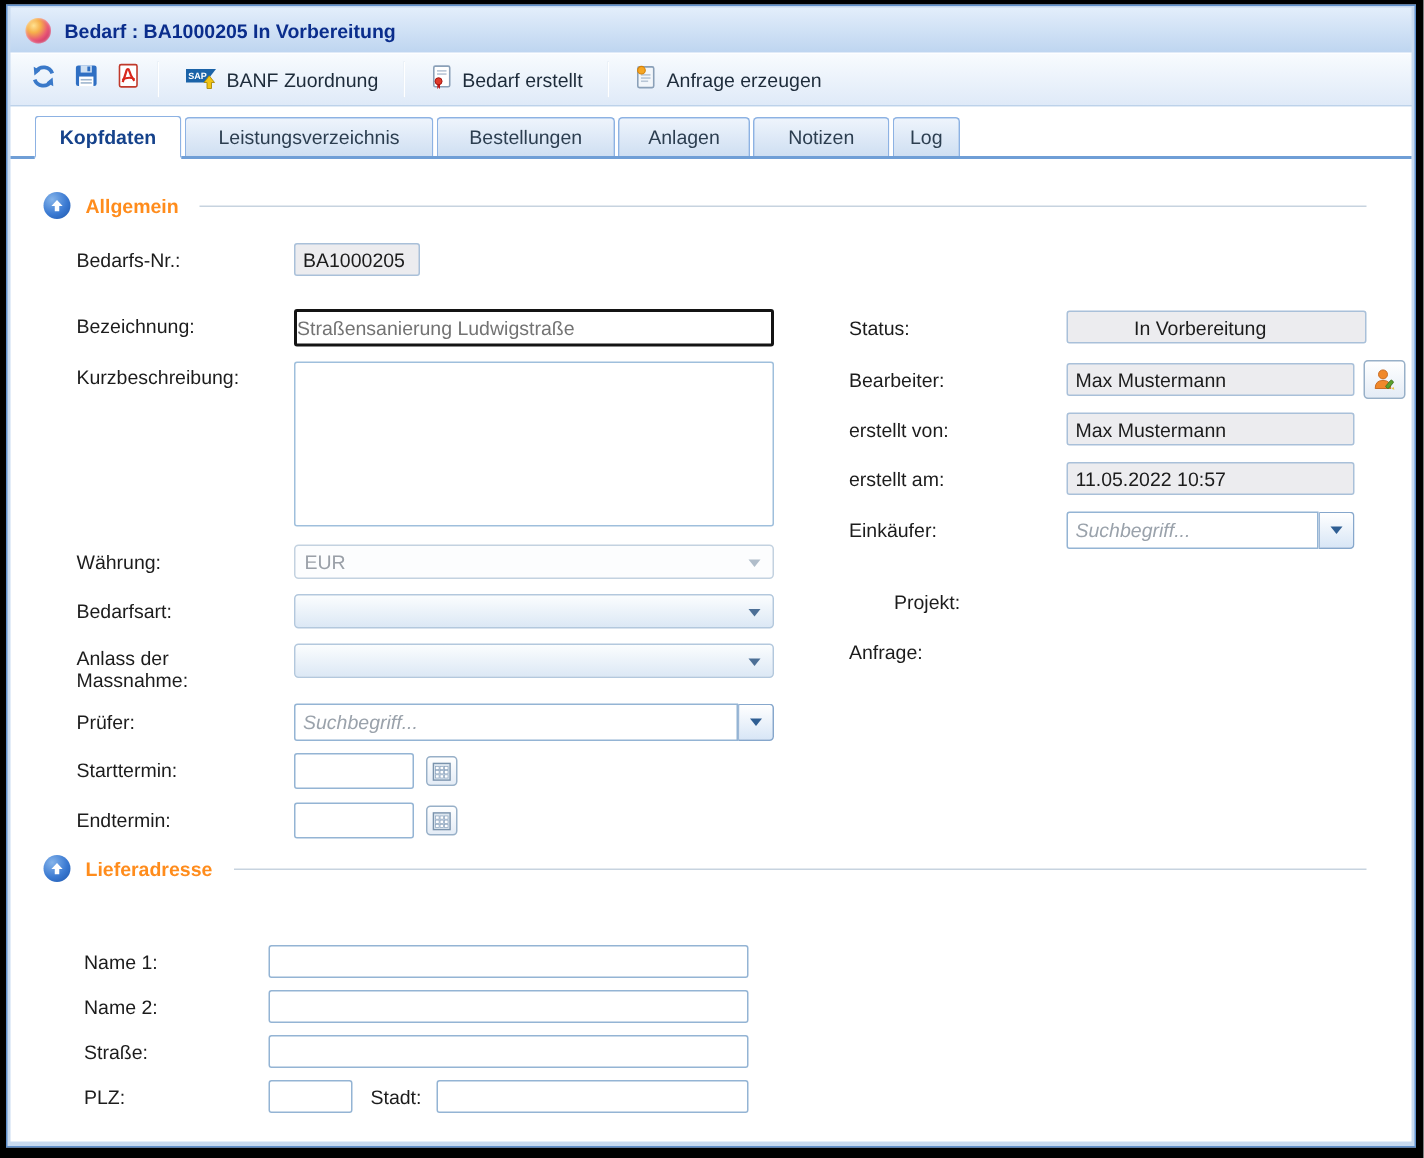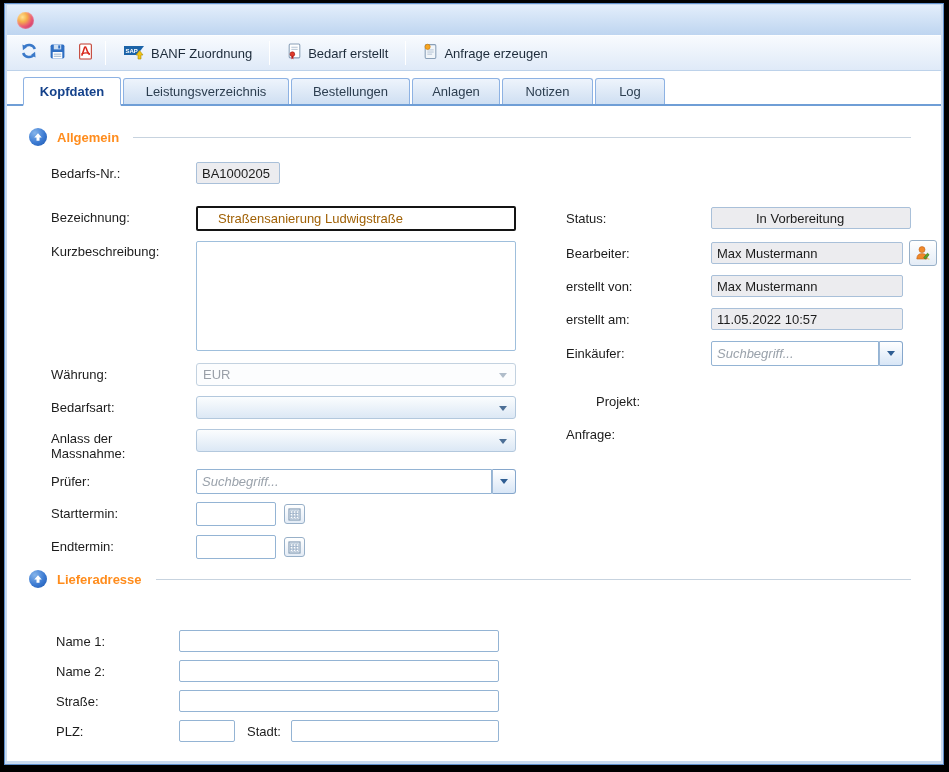--- a/index.html
+++ b/index.html
@@ -36,21 +36,21 @@
               border-bottom:2px solid #6f9ed6; }
   .tab { border:1px solid #8db2e3; border-bottom:none; border-radius:3px 3px 0 0;
          background:linear-gradient(#eef4fc,#cfdff2); height:26px; margin-right:2px;
          display:flex; align-items:center; justify-content:center;
          font-size:13px; color:#2c3e50; cursor:pointer; }
   .tab:nth-child(1){ width:98px; }
   .tab:nth-child(2){ width:166px; }
   .tab:nth-child(3){ width:119px; }
   .tab:nth-child(4){ width:88px; }
   .tab:nth-child(5){ width:91px; }
-  .tab:nth-child(6){ width:70px; }
+  .tab:nth-child(6){ width:45px; }
   .tab.active { background:#fff; height:29px; font-weight:bold; color:#15428b;
                 margin-bottom:-2px; border-bottom:2px solid #fff; }
 
   
   .form-area { position:absolute; left:2px; top:102px; right:2px; bottom:3px; background:#fff; }
 
   .section-hdr { position:absolute; left:22px; right:30px; height:18px;
                  display:flex; align-items:center; gap:10px; }
   .collapse-btn { width:18px; height:18px; border-radius:50%; flex:0 0 18px;
                   background:radial-gradient(circle at 32% 28%, #85b4ea 0%, #3b7ad2 55%, #1c55ab 100%);
@@ -62,21 +62,21 @@
   .lbl.wrap { white-space:normal; width:92px; line-height:15px; }
 
   .ro-input { position:absolute; height:22px; background:#ececef; border:1px solid #a9c0d9;
               border-radius:2px; font-size:13px; color:#1c1c1c; padding:0 5px;
               font-family:"Liberation Sans", sans-serif; }
   .txt-input { position:absolute; height:22px; background:#fff; border:1px solid #94b4d4;
                border-radius:2px; font-size:13px; color:#1c1c1c; padding:0 5px;
                font-family:"Liberation Sans", sans-serif; }
   .txt-input::placeholder, .combo-input::placeholder { color:#9aa2ab; font-style:italic; }
   .focus-input { position:absolute; height:25px; background:#fff; border:2px solid #141414;
-                 border-radius:2px; font-size:13px; color:#a16207; padding:0 20px;
+                 border-radius:2px; font-size:13px; color:#737373; padding:0 0;
                  font-family:"Liberation Sans", sans-serif; }
   .ta { position:absolute; background:#fff; border:1px solid #9fbfdc; border-radius:2px;
         font-size:13px; color:#1c1c1c; padding:3px 5px; resize:none;
         font-family:"Liberation Sans", sans-serif; }
 
   .dd { position:absolute; height:23px; border:1px solid #b3c8dd; border-radius:3px;
         background:linear-gradient(#fbfdfe,#dce8f5); display:flex; align-items:center;
         padding:0 22px 0 6px; font-size:13px; cursor:pointer; }
   .dd .arrow { position:absolute; right:8px; top:9px; width:0; height:0;
                border-left:4px solid transparent; border-right:4px solid transparent;
@@ -98,20 +98,21 @@
             background:linear-gradient(#ffffff,#e4ecf6);
             display:flex; align-items:center; justify-content:center; cursor:pointer; }
 </style>
 </head>
 <body>
 
 <div class="frame">
 
   <div class="titlebar">
     <div class="app-icon"></div>
+    <div class="title-text">Bedarf : BA1000205 In Vorbereitung</div>
   </div>
 
   <div class="toolbar">
     <div class="tb-iconbtn">
       <span>
         <svg width="18" height="18" viewBox="0 0 16 16">
           <path d="M13.2 6.2 A5.4 5.4 0 0 0 3.6 5" fill="none" stroke="#3a79c9" stroke-width="2.2"></path>
           <polygon points="2.2,2.2 6.2,4.4 2.6,7.4" fill="#3a79c9"></polygon>
           <path d="M2.8 9.8 A5.4 5.4 0 0 0 12.4 11" fill="none" stroke="#3a79c9" stroke-width="2.2"></path>
           <polygon points="13.8,13.8 9.8,11.6 13.4,8.6" fill="#3a79c9"></polygon>

